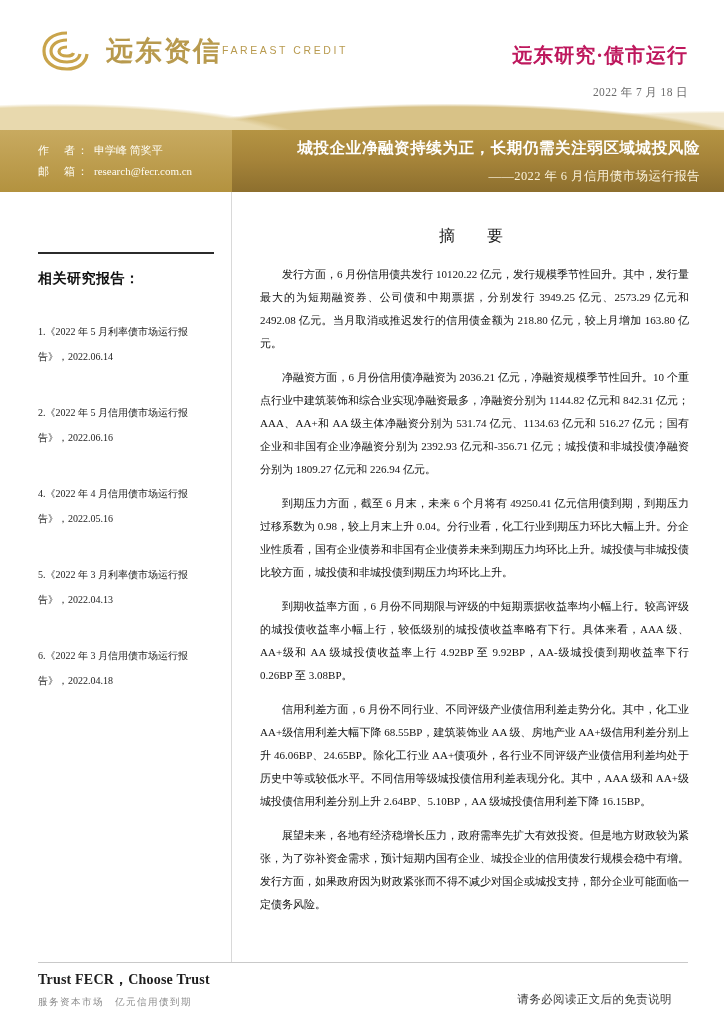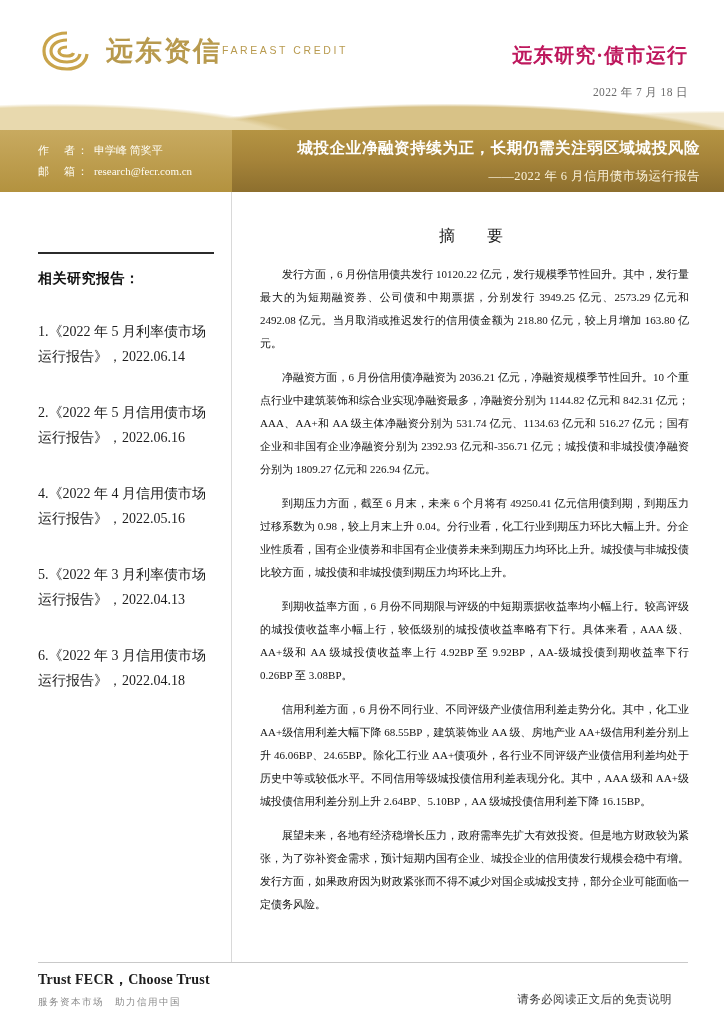--- a/index.html
+++ b/index.html
@@ -145,21 +145,21 @@
     margin-bottom: 16px;
   }
   .side-heading {
     font-size: 14px;
     font-weight: bold;
     letter-spacing: .5px;
     margin-bottom: 18px;
     color: #111;
   }
   .side-item {
-    font-size: 14px;
+    font-size: 10px;
     line-height: 25px;
     color: #1c1c1c;
     margin-bottom: 12px;
     margin-top: 31px;
   }
 
   .content {
     flex: 1;
     box-sizing: border-box;
     padding: 34px 34px 0 28px;
@@ -286,18 +286,18 @@
       <p class="para">到期收益率方面，6 月份不同期限与评级的中短期票据收益率均小幅上行。较高评级的城投债收益率小幅上行，较低级别的城投债收益率略有下行。具体来看，AAA 级、AA+级和 AA 级城投债收益率上行 4.92BP 至 9.92BP，AA-级城投债到期收益率下行 0.26BP 至 3.08BP。</p>
       <p class="para">信用利差方面，6 月份不同行业、不同评级产业债信用利差走势分化。其中，化工业 AA+级信用利差大幅下降 68.55BP，建筑装饰业 AA 级、房地产业 AA+级信用利差分别上升 46.06BP、24.65BP。除化工行业 AA+债项外，各行业不同评级产业债信用利差均处于历史中等或较低水平。不同信用等级城投债信用利差表现分化。其中，AAA 级和 AA+级城投债信用利差分别上升 2.64BP、5.10BP，AA 级城投债信用利差下降 16.15BP。</p>
       <p class="para">展望未来，各地有经济稳增长压力，政府需率先扩大有效投资。但是地方财政较为紧张，为了弥补资金需求，预计短期内国有企业、城投企业的信用债发行规模会稳中有增。发行方面，如果政府因为财政紧张而不得不减少对国企或城投支持，部分企业可能面临一定债务风险。</p>
     </div>
   </div>
 
   <div class="footer">
     <div class="footer-rule"></div>
     <div class="footer-left">
       <div class="footer-slogan-en">Trust FECR，Choose Trust</div>
-      <div class="footer-slogan-cn">服务资本市场　助力信用中国</div>
+      <div class="footer-slogan-cn">服务资本市场　亿元信用债到期</div>
     </div>
     <div class="footer-right">请务必阅读正文后的免责说明</div>
   </div>
 
 </div>
 
 </body></html>

